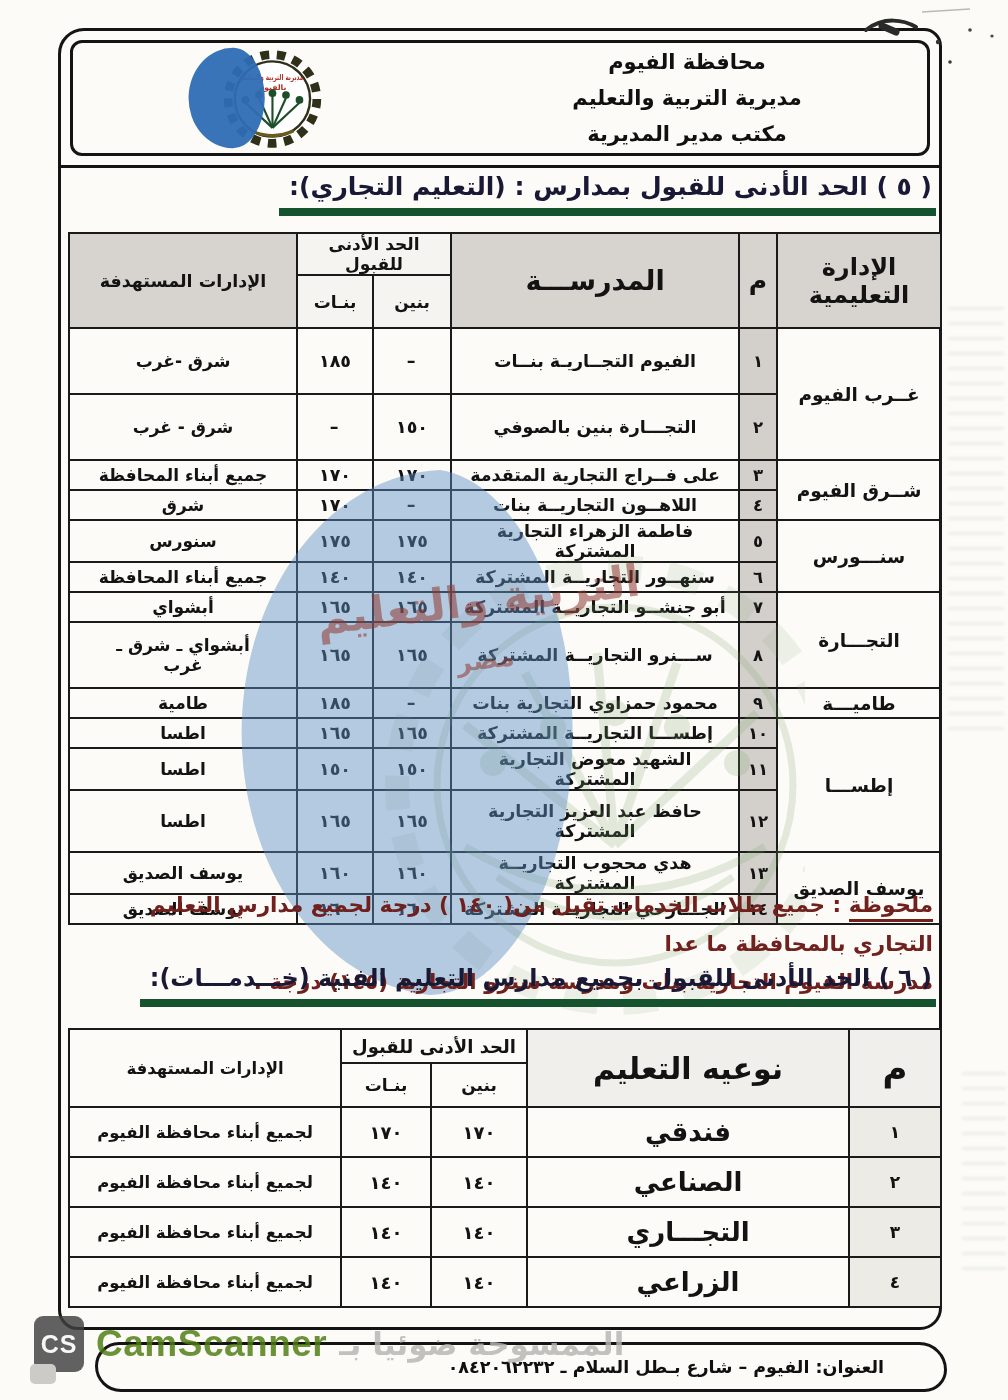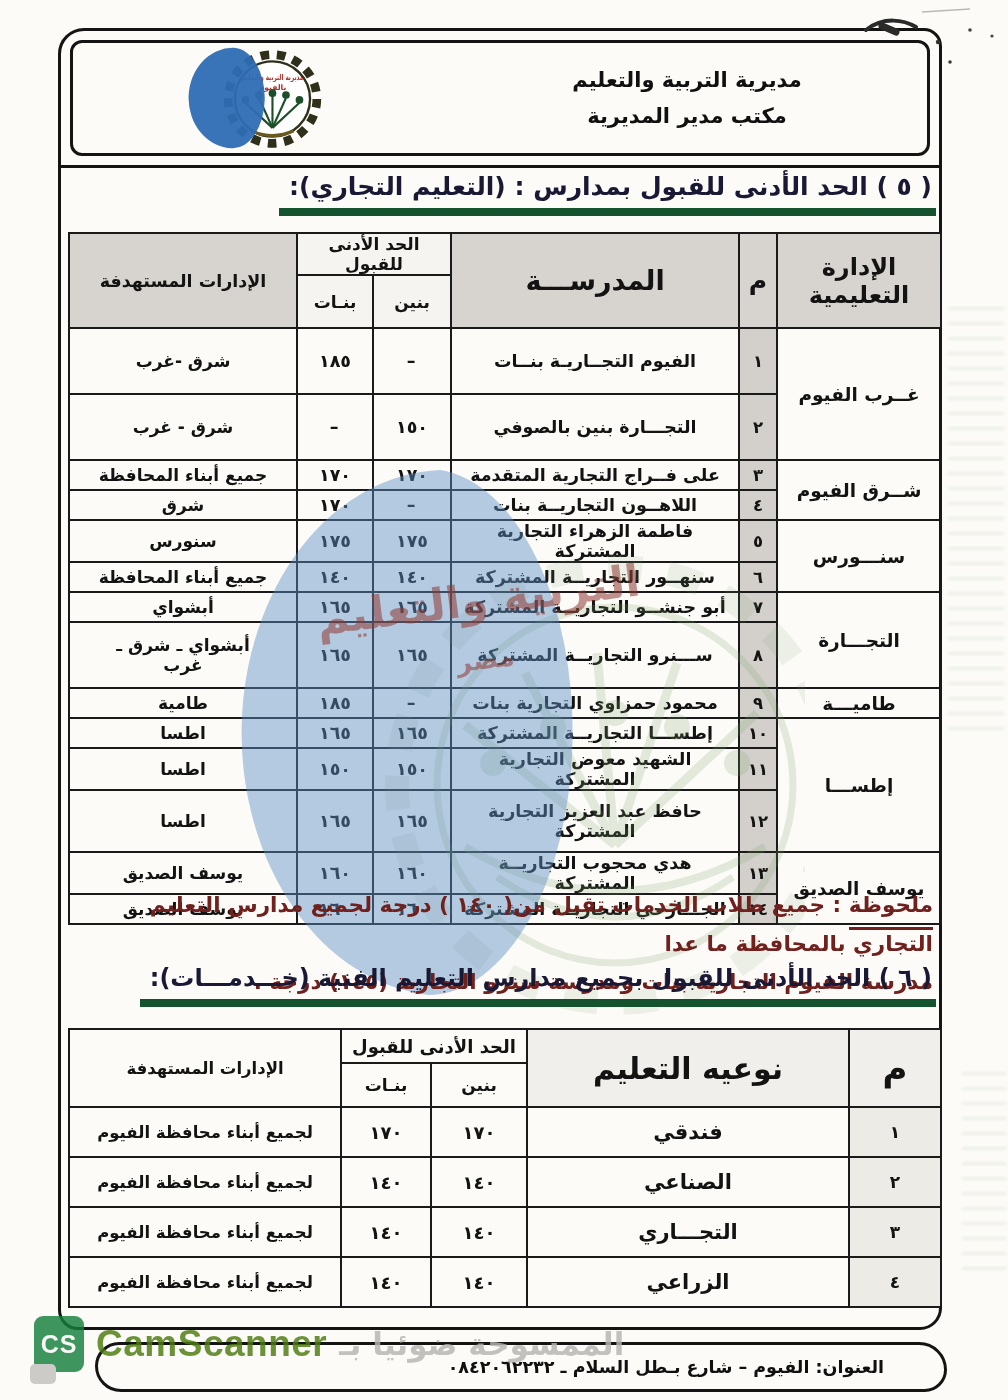--- a/index.html
+++ b/index.html
@@ -28,21 +28,21 @@
   .title-1, .title-2 {
     position:absolute; right:72px; z-index:4; font-size:25px; color:#191935;
     padding:0 4px 7px 10px; border-bottom:8px solid #14532d; letter-spacing:-0.5px;
   }
   .title-1 { top:172px; }
   .title-2 { top:964px; font-size:24px; }
   .note {
     position:absolute; right:75px; left:75px; top:886px; z-index:4;
     font-size:21.5px; line-height:1.8; color:#70201d; text-align:right; white-space:pre-line;
   }
-  .note .note-label { border-bottom:3px solid #70201d; padding-bottom:10px; }
+  .note .note-label { border-bottom:3px solid #70201d; padding-bottom:2px; }
 
   
   table { border-collapse:collapse; table-layout:fixed; direction:rtl; position:absolute; z-index:2; background:transparent; }
   td,th { border:2.4px solid #1a1a1a; text-align:center; vertical-align:middle; font-weight:bold; color:#131313; padding:0 4px; }
   .table-1 { left:68px; top:232px; width:872px; }
   .table-2 { left:68px; top:1028px; width:872px; }
   .hdr-gray { background:#d7d4cf; }
   .hdr-light { background:#f1efeb; }
   .cell-gray { background:#d3d0cb; }
   .cell-lgray { background:#edebe6; }
@@ -58,39 +58,39 @@
   .c-score { font-size:17.5px; letter-spacing:2px; }
   .c-target { font-size:17px; white-space:pre-line; }
   .c-admin { font-size:18.5px; }
   .c-num { font-size:16.5px; }
 
   .t2-num-h { font-size:34px; }
   .t2-type-h { font-size:30px; }
   .t2-min-h { font-size:18px; }
   .t2-sub-h { font-size:17px; }
   .t2-target-h { font-size:16.5px; }
-  .c2-type { font-size:21px; }
+  .c2-type { font-size:26px; }
   .c2-score { font-size:18px; letter-spacing:2px; }
   .c2-target { font-size:16.5px; }
   .c2-num { font-size:17px; }
 
   
   .addr-box {
     position:absolute; left:95px; top:1342px; width:852px; height:50px; z-index:4;
     border:3.5px solid #141414; border-radius:26px 30px 24px 28px;
     display:flex; align-items:center; justify-content:flex-start;
   }
   .addr-text { font-size:17.5px; padding-right:60px; color:#101010; }
 
   .cam {
     position:absolute; left:34px; top:1316px; z-index:6; direction:ltr;
     display:flex; align-items:center; gap:12px; opacity:.82; pointer-events:none;
   }
   .cs-badge {
-    width:50px; height:56px; background:#15803d; color:#f7f7f5; border-radius:9px;
+    width:50px; height:56px; background:#404040; color:#f7f7f5; border-radius:9px;
     display:flex; align-items:center; justify-content:center;
     font-size:25px; font-weight:bold; letter-spacing:1px; position:relative;
     font-family:"Liberation Sans","DejaVu Sans",sans-serif;
   }
   .cs-badge::after {
     content:""; position:absolute; left:-4px; bottom:-12px; width:26px; height:20px;
     background:#c3c1be; border-radius:5px;
   }
   .cam-brand { color:#4d7c0f; font-size:37px; letter-spacing:.5px; font-family:"Liberation Sans","DejaVu Sans",sans-serif; font-weight:bold; }
   .cam-ar { color:#b7b5b2; font-size:31px; font-weight:bold; }
@@ -122,20 +122,21 @@
     <circle cx="118" cy="30" r="1.8" fill="#444"></circle>
     <circle cx="140" cy="36" r="1.6" fill="#444"></circle>
     <circle cx="98" cy="62" r="1.8" fill="#3a3a3a"></circle>
     <path d="M70,12 l48,-3" stroke="#777" stroke-width="1.5" fill="none" opacity=".5"></path>
   </svg>
 
   <div class="outer-box"></div>
 
   <div class="header-box">
     <div class="header-text">
+      <div>محافظة الفيوم</div>
       <div>مديرية التربية والتعليم</div>
       <div>مكتب مدير المديرية</div>
     </div>
     <div class="logo-wrap">
       <svg viewBox="0 0 170 112" width="190" height="108">
         <g transform="translate(100,57)">
           <circle r="46" fill="#ffffff" stroke="#30301a" stroke-width="9" stroke-dasharray="9 8"></circle>
           <circle r="39" fill="#ffffff" stroke="#30301a" stroke-width="2.5"></circle>
           <text y="-20" font-size="8.5" fill="#b03028" text-anchor="middle" textLength="64" lengthAdjust="spacingAndGlyphs">مديرية التربية والتعليم</text>
           <text y="-9" font-size="8" fill="#b03028" text-anchor="middle">بالفيوم</text>

